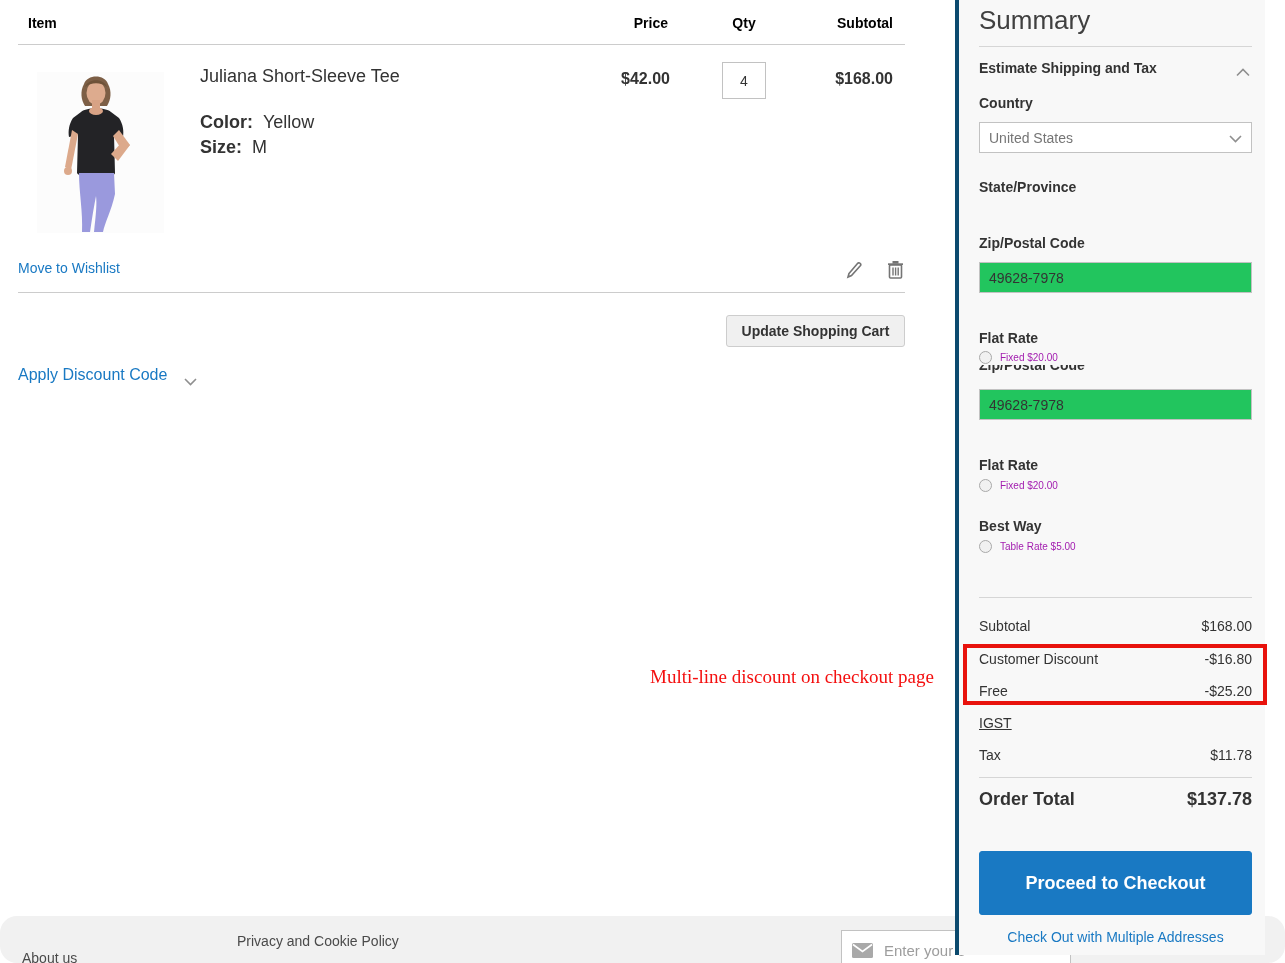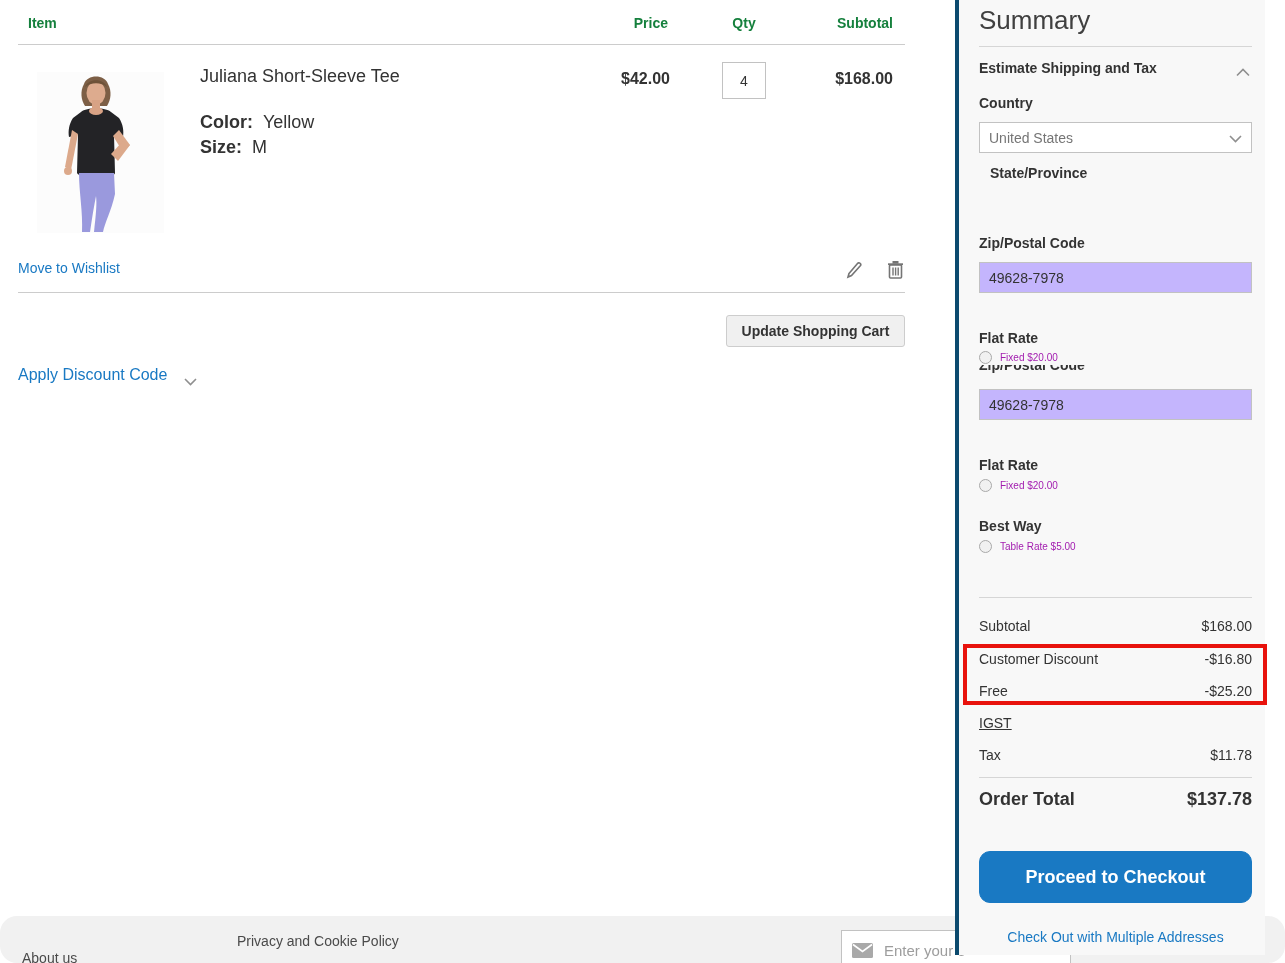--- a/index.html
+++ b/index.html
@@ -2,21 +2,21 @@
 <html><head>
 <meta charset="utf-8">
 <style>
   html,body{margin:0;padding:0;background:#fff;}
   .page{position:relative;width:1285px;height:963px;background:#ffffff;overflow:hidden;
         font-family:"Liberation Sans",sans-serif;color:#333;}
   .abs{position:absolute;}
   .b{font-weight:bold;}
   .fs14{font-size:14px;}
   .link{color:#1979c3;cursor:pointer;text-decoration:none;}
-  .hdr{font-weight:bold;font-size:14px;color:#15803d;}
+  .hdr{font-weight:bold;font-size:14px;color:#000000;}
   .right{text-align:right;}
   .center{text-align:center;}
   .divider{border-top:1px solid #cccccc;height:0;}
   .money{font-weight:bold;font-size:16px;color:#333;}
 
   
   .qty-input{position:absolute;left:722px;top:62px;width:44px;height:37px;border:1px solid #c2c2c2;
              background:#fff;text-align:center;font-size:14px;color:#333;font-family:inherit;box-sizing:border-box;}
   .item-name{font-size:18px;color:#333;}
   .attr-row{font-size:18px;color:#333;}
@@ -31,35 +31,35 @@
   
   .summary{position:absolute;left:955px;top:0;width:310px;height:955px;background:#f8f8f8;
            border-left:4px solid #0c4a6e;z-index:2;box-sizing:border-box;}
   .summary .inner{position:absolute;left:20px;width:273px;}
   .sum-title{font-size:26px;color:#404040;}
   .sum-div{position:absolute;left:20px;width:273px;border-top:1px solid #d6d6d6;height:0;}
   .sel{position:absolute;left:20px;width:273px;height:31px;background:#fff;border:1px solid #c2c2c2;
        box-sizing:border-box;display:flex;align-items:center;padding:0 9px;font-size:14px;color:#757575;
        cursor:pointer;}
   .sel .chev{margin-left:auto;}
-  .txt-input{position:absolute;left:20px;width:273px;height:31px;background:#c4b5fd;border:1px solid #c2c2c2;
+  .txt-input{position:absolute;left:20px;width:273px;height:31px;background:#22c55e;border:1px solid #c2c2c2;
        box-sizing:border-box;font-size:14px;color:#333;padding:0 9px;font-family:inherit;}
   .radio-row{position:absolute;left:20px;display:flex;align-items:center;font-size:10px;color:#a21caf;}
   .radio{width:13px;height:13px;border-radius:50%;border:1px solid #a9a9a9;background:#f1f1f1;
          display:inline-block;margin-right:8px;box-sizing:border-box;}
   .clip-label{position:absolute;left:20px;top:365px;height:10px;overflow:hidden;width:273px;}
   .clip-label span{display:block;margin-top:-9px;font-weight:bold;font-size:14px;color:#333;line-height:19px;}
   .trow{position:absolute;left:20px;width:273px;display:flex;justify-content:space-between;
         font-size:14px;color:#333;}
   .order-row{position:absolute;left:20px;width:273px;display:flex;justify-content:space-between;
         font-size:18px;color:#333;font-weight:bold;}
   .red-box{position:absolute;left:4px;top:644px;width:304px;height:61px;border:4px solid #e8120c;
            box-sizing:border-box;pointer-events:none;z-index:3;}
-  .checkout-btn{position:absolute;left:20px;top:851px;width:273px;height:52px;background:#1979c3;
-                border:1px solid #1979c3;border-radius:11px;color:#fff;font-weight:bold;font-size:18px;
+  .checkout-btn{position:absolute;left:20px;top:851px;width:273px;height:64px;background:#1979c3;
+                border:1px solid #1979c3;border-radius:3px;color:#fff;font-weight:bold;font-size:18px;
                 font-family:inherit;cursor:pointer;}
   .multi-link{position:absolute;left:20px;top:929px;width:273px;text-align:center;font-size:14px;}
 
   
   .footer{position:absolute;left:0;top:916px;width:1285px;height:47px;background:#f1f1f1;z-index:1;border-radius:17px;}
   .footer-link{position:absolute;font-size:14px;color:#4a4a4a;cursor:pointer;}
   .news-box{position:absolute;left:841px;top:14px;width:230px;height:40px;background:#fff;
             border:1px solid #c2c2c2;box-sizing:border-box;display:flex;align-items:center;padding:0 10px;}
   .news-box input{border:none;outline:none;font-size:15px;color:#333;font-family:inherit;width:160px;
             margin-left:9px;background:transparent;}
@@ -130,20 +130,21 @@
 
   <button class="update-btn">Update Shopping Cart</button>
 
   <a class="abs link apply-link" style="left:18px;top:366px;">Apply Discount Code</a>
   <div class="abs" style="left:184px;top:372px;">
     <svg width="13" height="8" viewBox="0 0 13 8">
         <polyline points="1,1 6.5,6.5 12,1" fill="none" stroke="#8f8f8f" stroke-width="1.6"></polyline>
       </svg>
   </div>
 
+  <div class="annotation">Multi-line discount on checkout page</div>
 
   <div class="footer">
     <a class="footer-link" style="left:237px;top:17px;">Privacy and Cookie Policy</a>
     <a class="footer-link" style="left:22px;top:34px;">About us</a>
     <div class="news-box">
       <svg width="21" height="15" viewBox="0 0 21 15">
         <rect x="0" y="0" width="21" height="15" rx="1.5" fill="#a9a9a9"></rect>
         <polyline points="1,1.5 10.5,8.5 20,1.5" fill="none" stroke="#ffffff" stroke-width="1.6"></polyline>
       </svg>
       <input type="text" placeholder="Enter your e" style="">
@@ -164,21 +165,21 @@
     <div class="inner b fs14" style="top:95px;">Country</div>
     <div class="sel" style="top:122px;">
       <span>United States</span>
       <span class="chev">
         <svg width="13" height="8" viewBox="0 0 13 8">
             <polyline points="1,1 6.5,6.5 12,1" fill="none" stroke="#8f8f8f" stroke-width="1.6"></polyline>
           </svg>
       </span>
     </div>
 
-    <div class="inner b fs14" style="top:165px;margin-left:11px;">State/Province</div>
+    <div class="inner b fs14" style="top:179px;">State/Province</div>
 
     <div class="inner b fs14" style="top:235px;">Zip/Postal Code</div>
     <input class="txt-input" style="top: 262px;" type="text" value="49628-7978">
 
     <div class="inner b fs14" style="top:330px;">Flat Rate</div>
     <div class="radio-row" style="top:351px;">
       <span class="radio"></span>
       <span>Fixed $20.00</span>
     </div>
 

